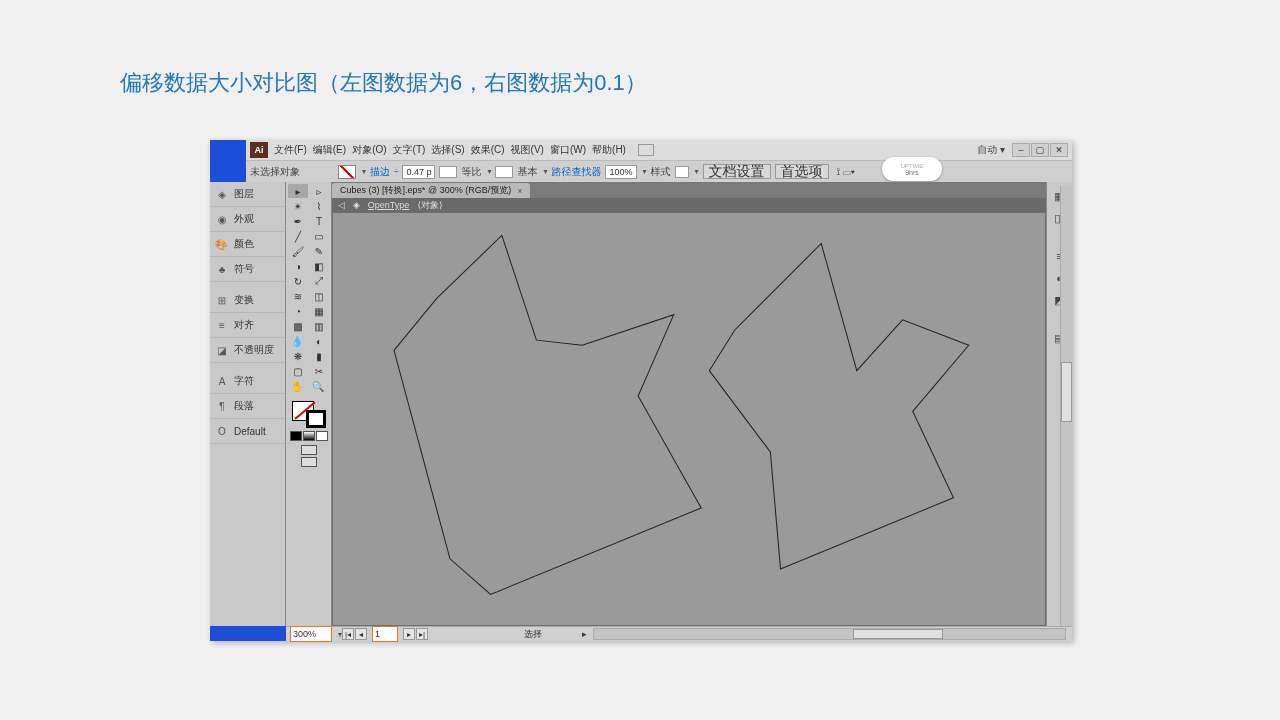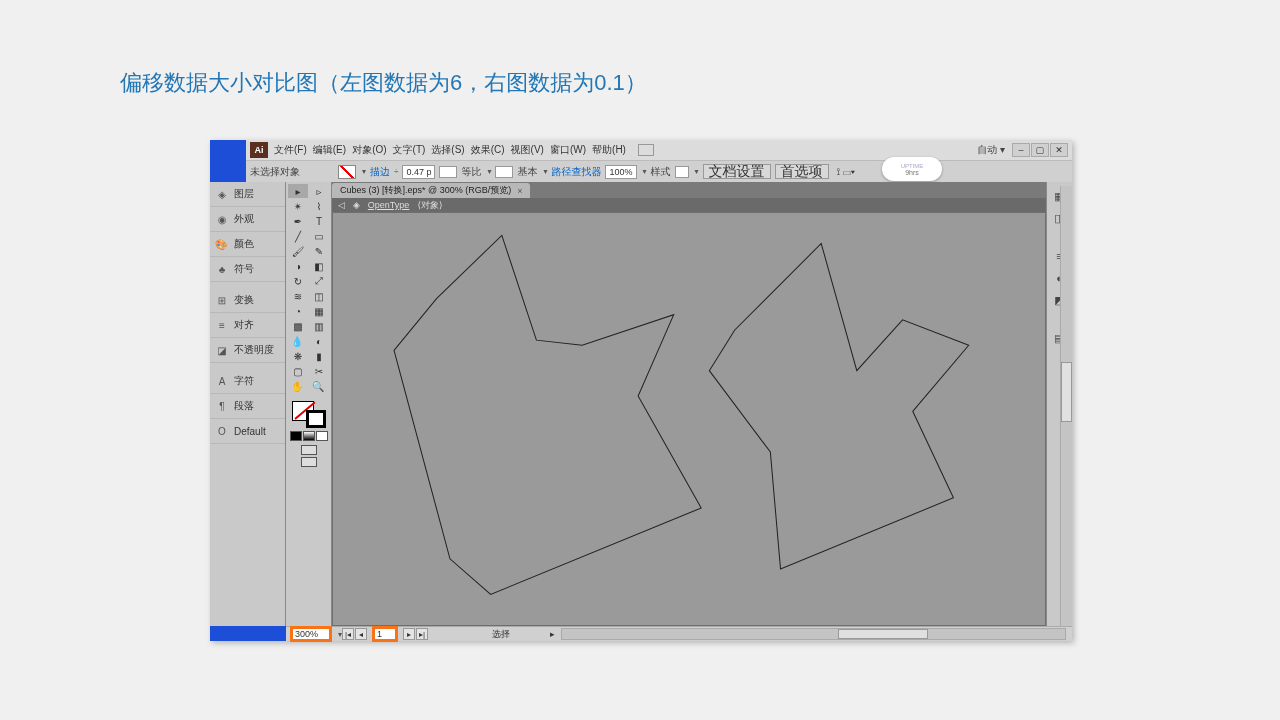--- a/index.html
+++ b/index.html
@@ -46,24 +46,24 @@
   .doc-tab { background: #b8b8b8; color: #222; font-size: 9px; padding: 1px 8px; border-top-left-radius: 3px; border-top-right-radius: 3px; display: inline-flex; align-items: center; gap: 6px; }
   .doc-tab .x { font-size: 9px; color: #555; }
   .breadcrumb { height: 14px; background: #6a6a6a; color: #ddd; font-size: 9px; display: flex; align-items: center; padding: 0 6px; gap: 8px; }
   .canvas { flex: 1; background: #9a9a9a; position: relative; border: 1px solid #6f6f6f; }
   .canvas svg { position: absolute; inset: 0; }
   
   .right-dock { width: 26px; background: #c9c9c9; border-left: 1px solid #888; display: flex; flex-direction: column; align-items: center; gap: 6px; padding-top: 6px; }
   .rd-icon { width: 16px; height: 16px; background: #c9c9c9; display: flex; align-items: center; justify-content: center; font-size: 11px; color: #444; }
   
   .statusbar { position: absolute; left: 76px; right: 0; bottom: 0; height: 15px; background: #d0d0d0; border-top: 1px solid #aaa; display: flex; align-items: center; font-size: 9px; color: #333; }
-  .status-zoom { width: 42px; background: #fff; border: 3px solid #f97316; height: 16px; display: flex; align-items: center; padding: 0 2px; margin: 0 4px; }
+  .status-zoom { width: 42px; background: #fff; border: 1px solid #f97316; height: 16px; display: flex; align-items: center; padding: 0 2px; margin: 0 4px; }
   .status-nav { display: flex; align-items: center; gap: 1px; margin-right: 8px; }
   .nav-btn { width: 12px; height: 12px; background: #e4e4e4; border: 1px solid #999; display: flex; align-items: center; justify-content: center; font-size: 8px; }
-  .status-text { margin-left: 56px; text-align: right; }
+  .status-text { margin-left: 88px; text-align: right; }
   .hscroll { flex: 1; height: 12px; background: #c4c4c4; margin: 0 6px; position: relative; border: 1px solid #aaa; }
   .hthumb { position: absolute; left: 55%; top: 0; bottom: 0; width: 90px; background: #e0e0e0; border: 1px solid #999; }
   
   .vscroll { position: absolute; right: 0; top: 46px; bottom: 15px; width: 12px; background: #c4c4c4; border-left: 1px solid #aaa; }
   .vthumb { position: absolute; left: 0; right: 0; top: 40%; height: 60px; background: #e0e0e0; border: 1px solid #999; }
 </style>
 </head>
 <body>
 
 <div class="page-title">偏移数据大小对比图（左图数据为6，右图数据为0.1）</div>

